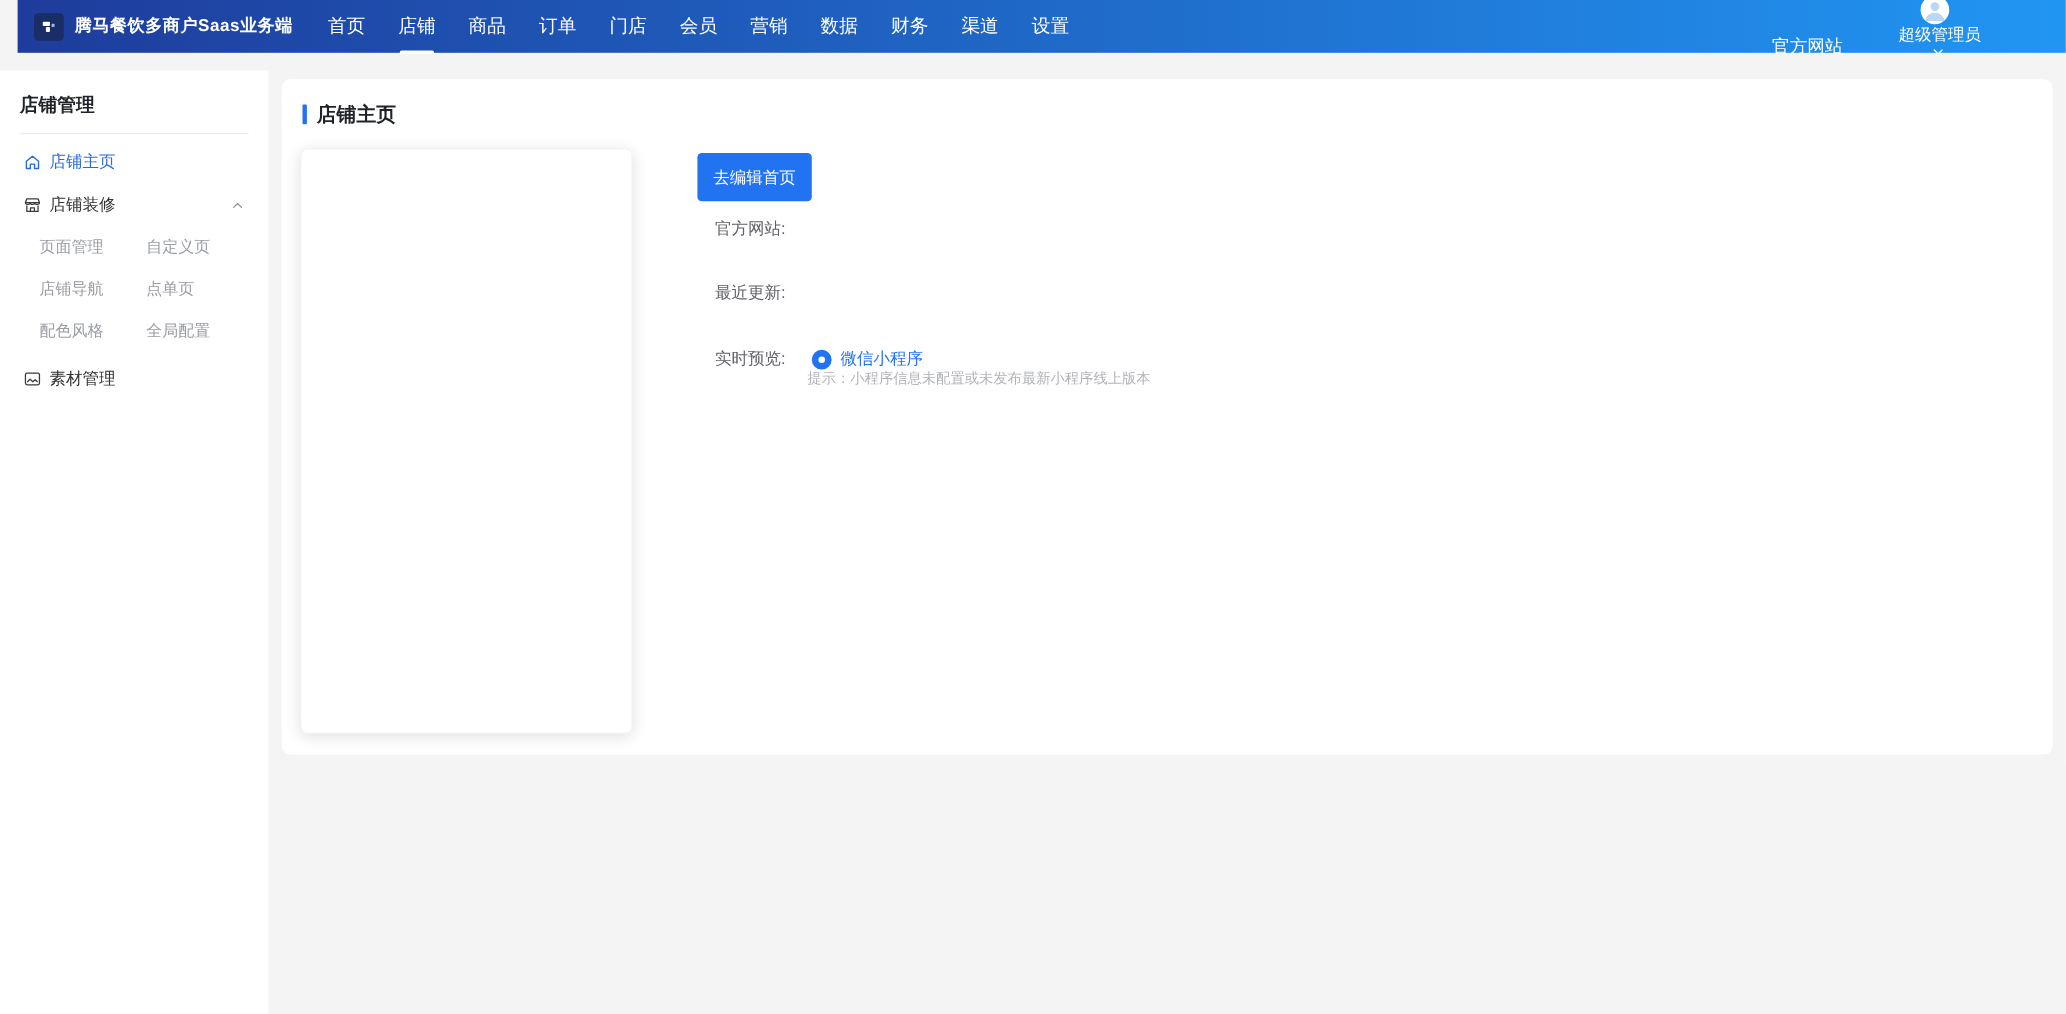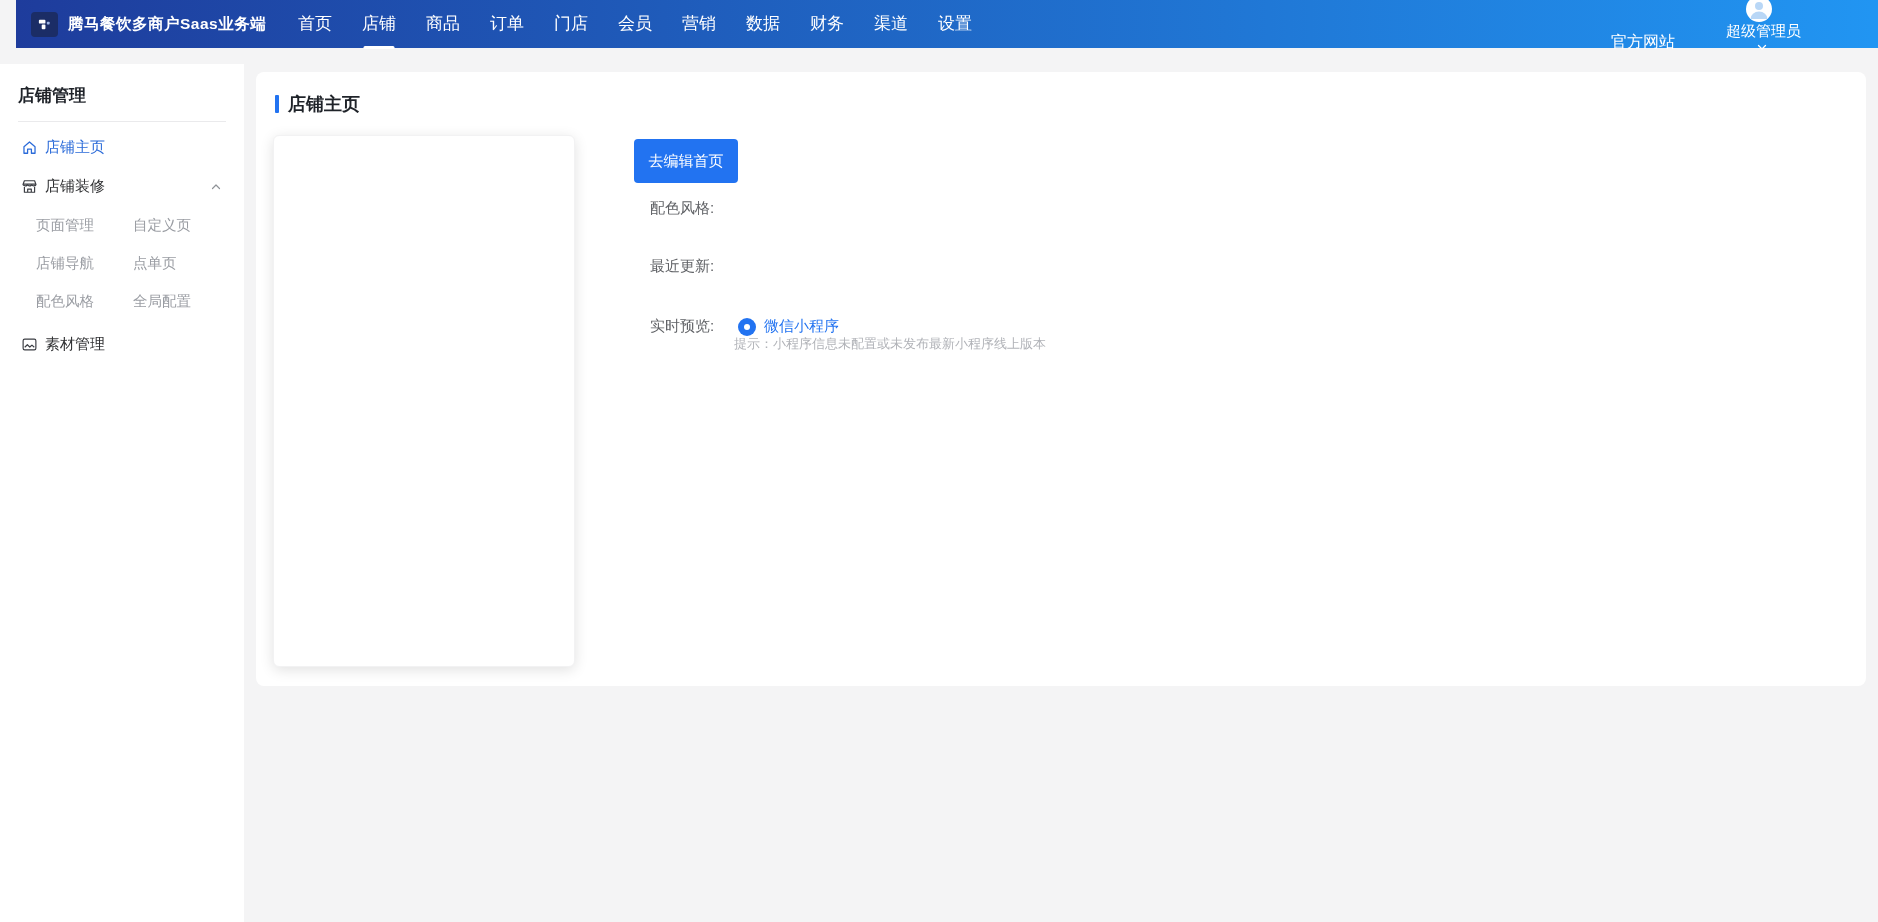--- a/index.html
+++ b/index.html
@@ -217,21 +217,21 @@
     <div class="section-title">
       <span class="section-bar"></span>
       <h3 class="section-text">店铺主页</h3>
     </div>
 
     <div class="preview-box"></div>
 
     <button class="primary-btn">去编辑首页</button>
 
     <div class="field field-name">
-      <span class="field-label">配色风格:</span>
+      <span class="field-label">官方网站:</span>
       <span class="field-value"></span>
     </div>
 
     <div class="field field-updated">
       <span class="field-label">最近更新:</span>
       <span class="field-value"></span>
     </div>
 
     <div class="field field-preview">
       <span class="field-label">实时预览:</span>

